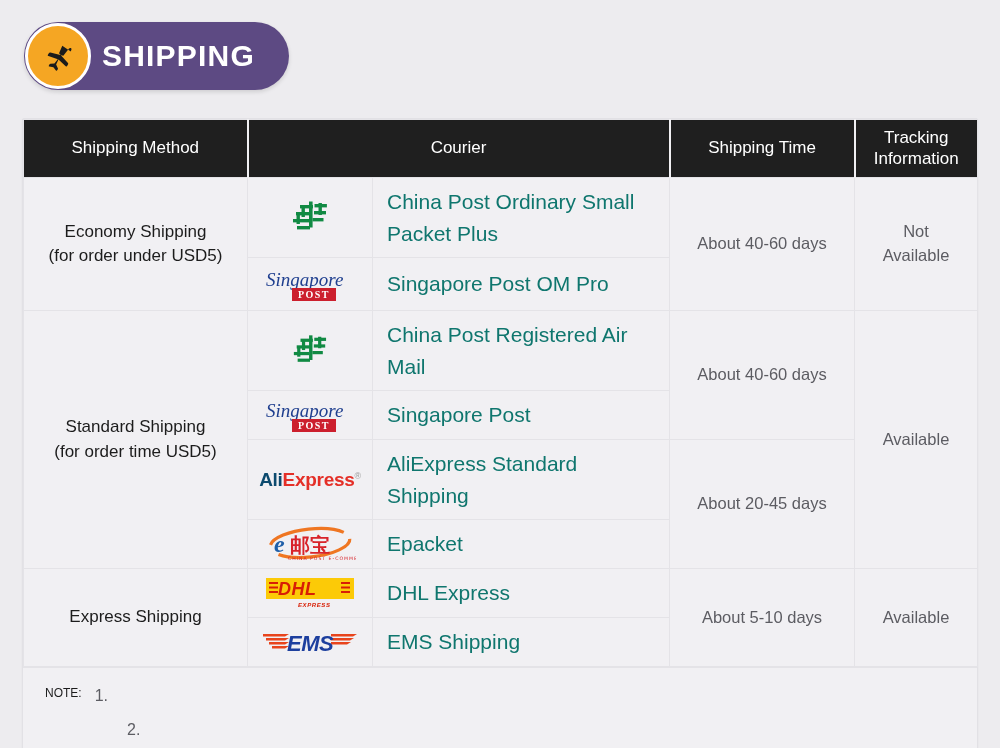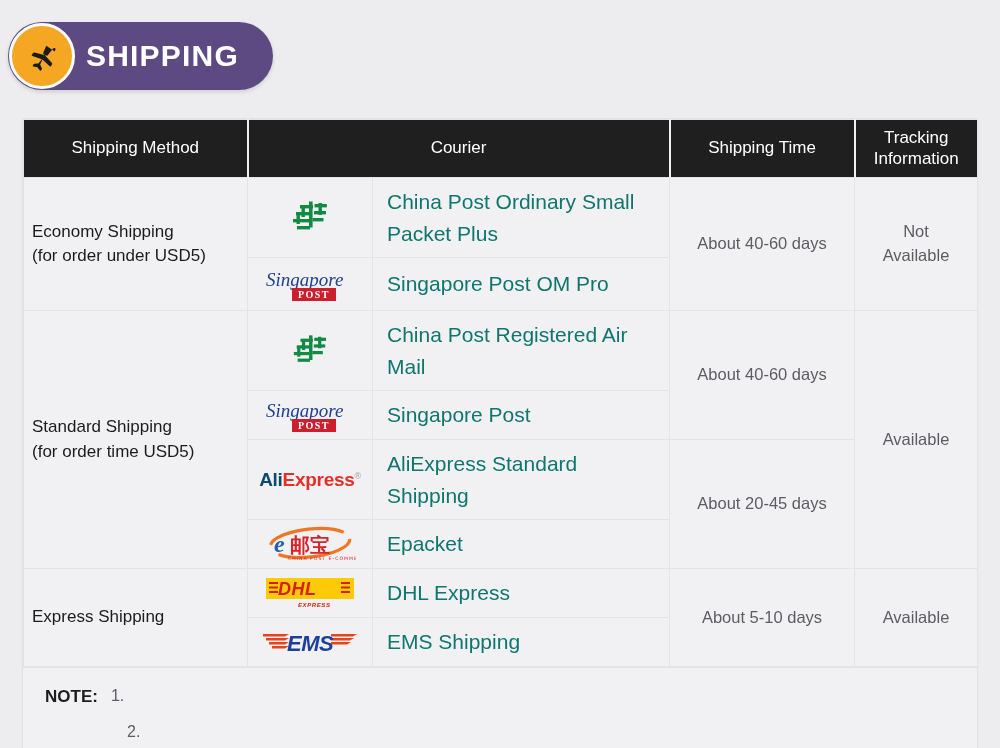--- a/index.html
+++ b/index.html
@@ -10,21 +10,21 @@
     width: 1000px;
     height: 748px;
     background: #edecef;
     font-family: "Liberation Sans", sans-serif;
     overflow: hidden;
   }
 
   
   .badge-wrap {
     position: absolute;
-    left: 8px;
+    left: 24px;
     top: 22px;
   }
   .badge {
     position: relative;
     display: flex;
     align-items: center;
     height: 68px;
     padding: 0 34px 0 78px;
     background: #5d4a83;
     border-radius: 34px;
@@ -82,20 +82,21 @@
     font-weight: normal;
     height: 58px;
     padding: 4px 6px;
     text-align: center;
     border: 1px solid #1f1f1f;
     line-height: 1.22;
   }
   thead th.sep { border-left: 2px solid #f1f0f3; }
 
   td.method {
+    text-align: center;
     font-size: 17px;
     color: #1c1c1c;
     line-height: 1.42;
     padding: 6px 8px;
   }
   td.logo {
     width: 125px;
     padding: 0;
     text-align: center;
     vertical-align: middle;
@@ -143,22 +144,22 @@
     border-top: 1px solid #e4e3e7;
   }
   .note-line {
     display: flex;
     font-size: 16px;
     color: #5c5c62;
     line-height: 1.5;
   }
   .note-line + .note-line { margin-top: 10px; }
   .note-title {
-    font-size: 17px;
-    font-weight: bold;
+    font-size: 12px;
+    font-weight: normal;
     color: #1c1c1c;
     margin-right: 13px;
     white-space: nowrap;
   }
   .note-num { margin-right: 7px; white-space: nowrap; }
   .note-indent { margin-left: 82px; }
   .red { color: #e8504a; }
   .red-b { color: #e0342f; font-weight: bold; }
   .note-sub { margin-top: 4px; }
 </style>

